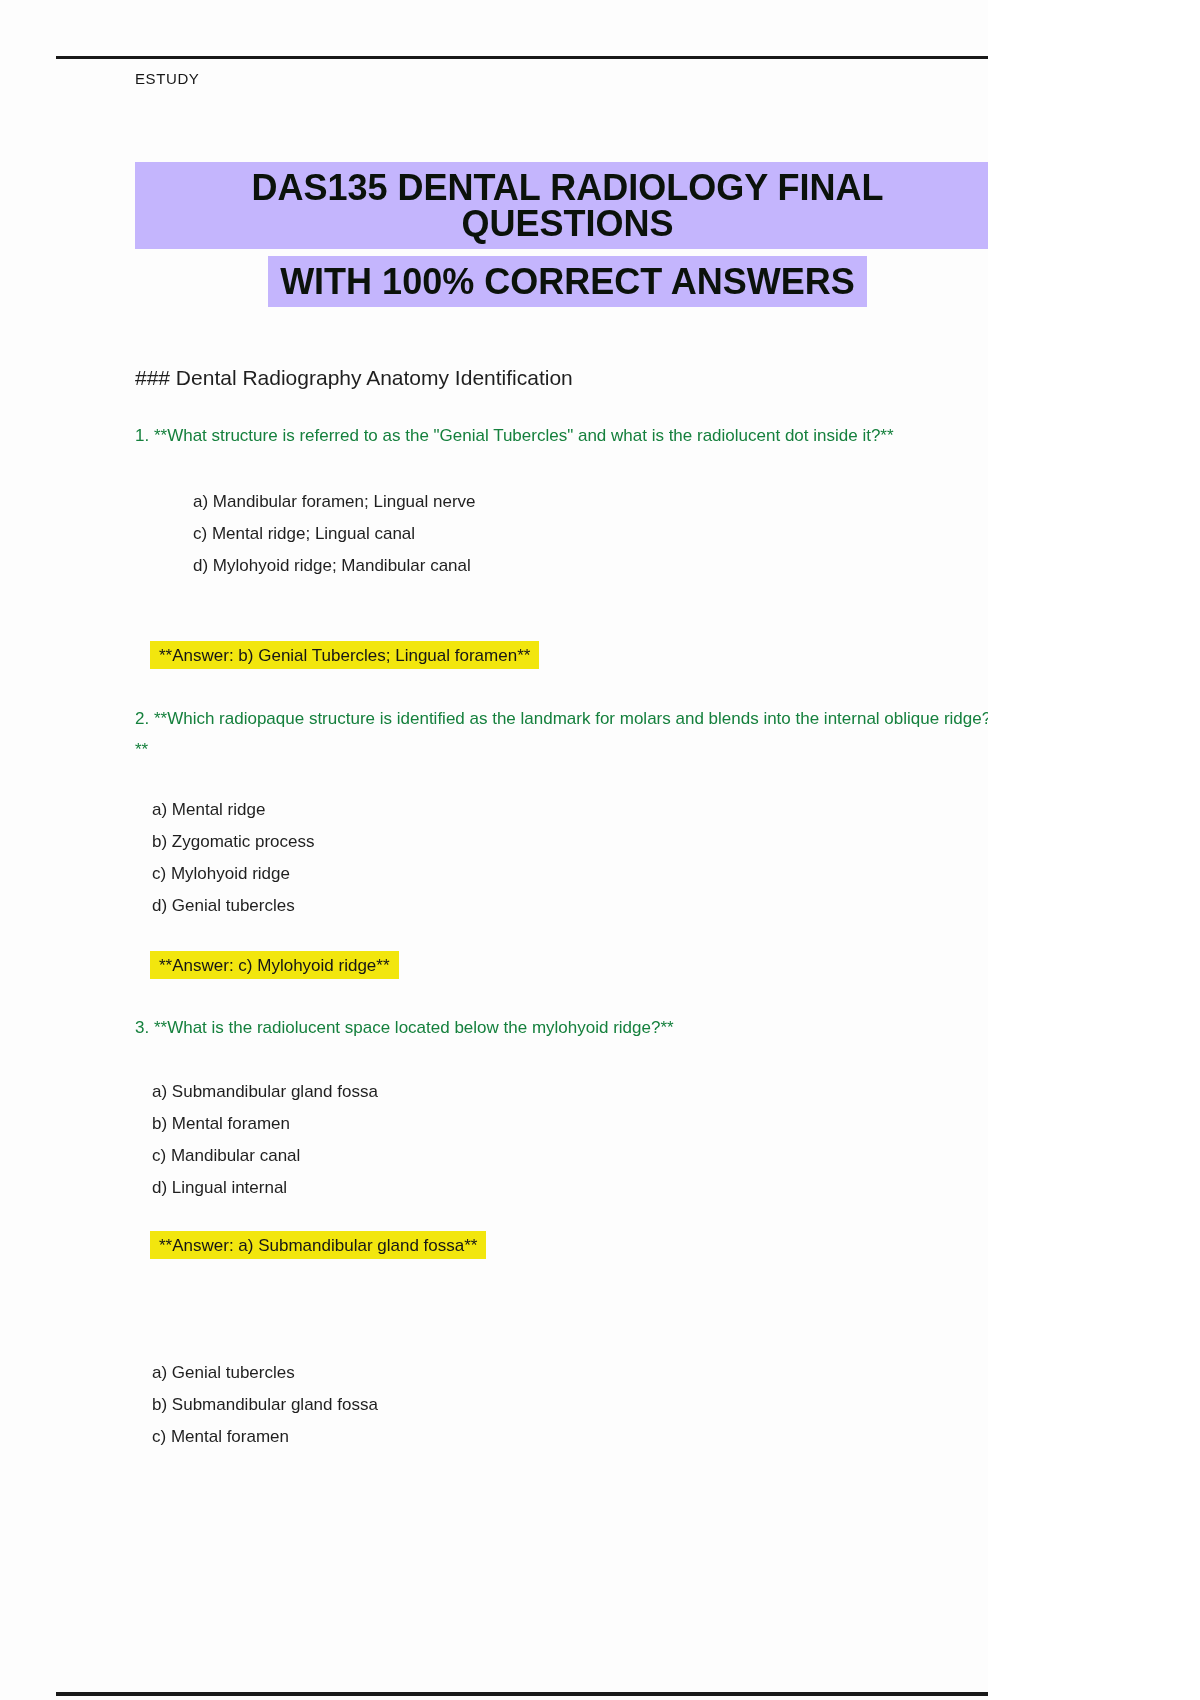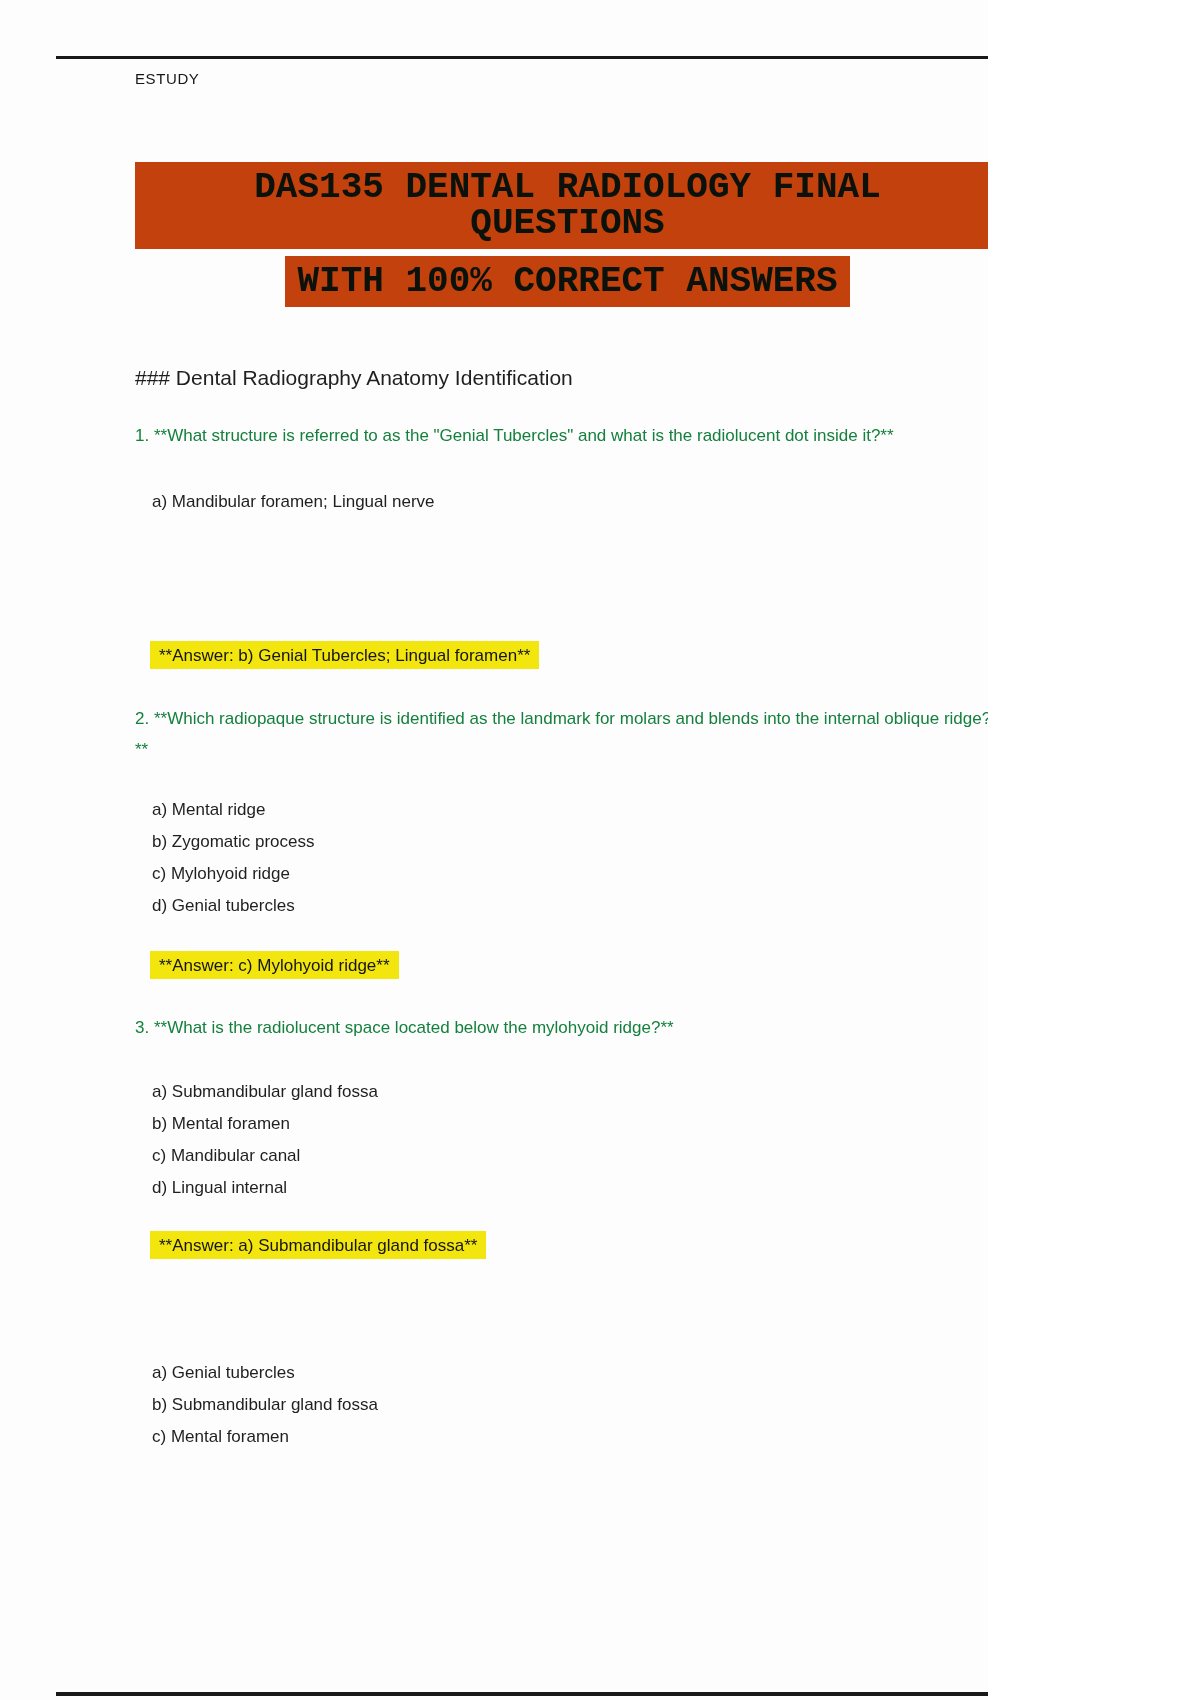--- a/index.html
+++ b/index.html
@@ -38,23 +38,22 @@
     width:865px;
     text-align:center;
     font-size:36px;
     font-weight:bold;
     color:#0b120b;
     line-height:1;
   }
   .title-line { margin-bottom:7px; }
   .hl-green {
     display:inline-block;
-    background:#c2410c;
+    background:#c4b5fd;
     padding:8px 12px 7px 12px;
-    font-family:Liberation Mono, monospace;
   }
 
   .section-heading {
     position:absolute;
     left:135px;
     top:366px;
     font-size:21px;
     color:#1f1f1f;
   }
 
@@ -71,21 +70,21 @@
   .q3 { top:1012px; }
   .q4 { top:1293px; }
 
   .options {
     position:absolute;
     left:152px;
     font-size:17px;
     line-height:32px;
     color:#1f1f1f;
   }
-  .o1 { top:486px; }
+  .o1 { top:486px;margin-left:41px; }
   .o2 { top:794px; }
   .o3 { top:1076px; }
   .o4 { top:1357px; }
 
   .answer {
     position:absolute;
     left:150px;
     font-size:17px;
     line-height:1;
   }
@@ -115,20 +114,22 @@
     <div class="title-line">
       <span class="hl-green">WITH 100% CORRECT ANSWERS</span>
     </div>
   </div>
 
   <div class="section-heading">### Dental Radiography Anatomy Identification</div>
 
   <div class="question q1">1. **What structure is referred to as the "Genial Tubercles" and what is the radiolucent dot inside it?**</div>
   <div class="options o1">
     <div class="option">a) Mandibular foramen; Lingual nerve</div>
+    <div class="option">c) Mental ridge; Lingual canal</div>
+    <div class="option">d) Mylohyoid ridge; Mandibular canal</div>
   </div>
   <div class="answer a1">
     <span class="hl-yellow">**Answer: b) Genial Tubercles; Lingual foramen**</span>
   </div>
 
   <div class="question q2">2. **Which radiopaque structure is identified as the landmark for molars and blends into the internal oblique ridge?**</div>
   <div class="options o2">
     <div class="option">a) Mental ridge</div>
     <div class="option">b) Zygomatic process</div>
     <div class="option">c) Mylohyoid ridge</div>

